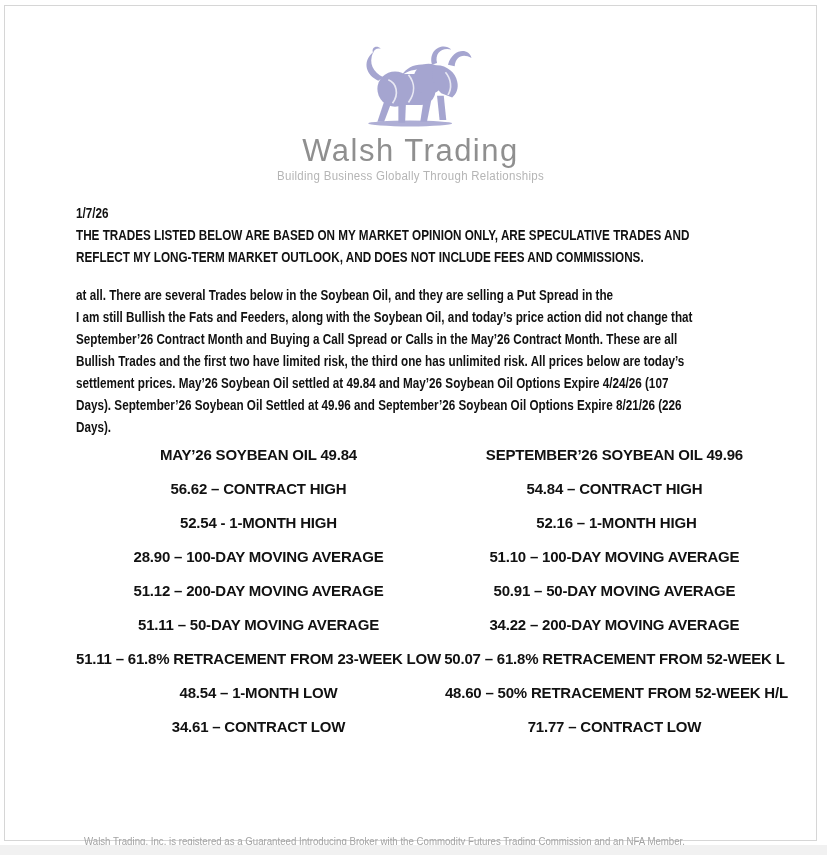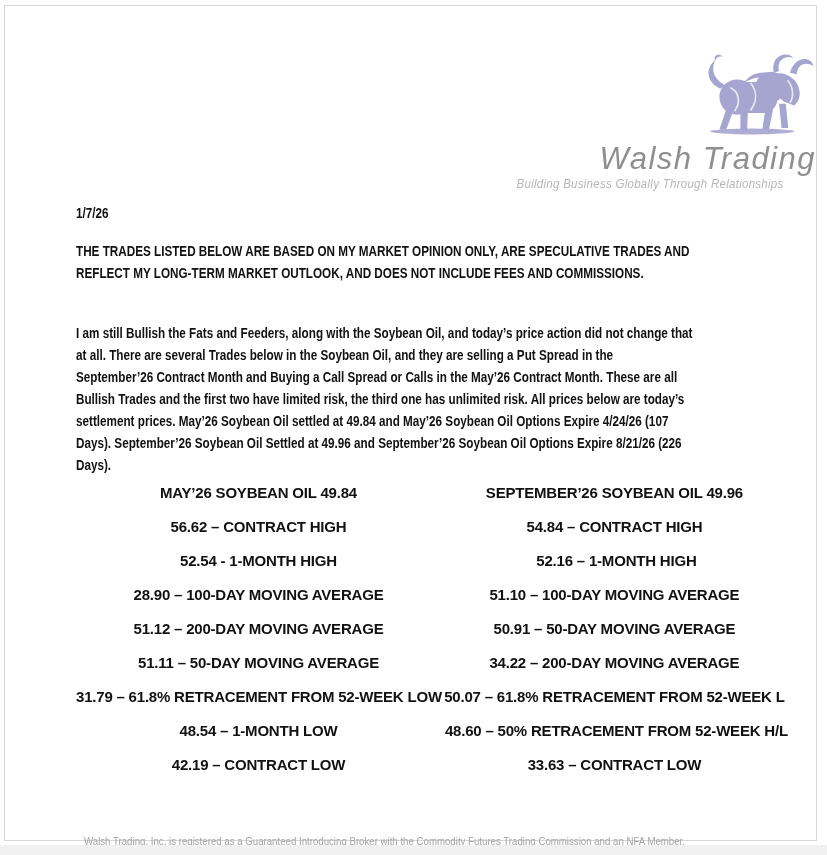--- a/index.html
+++ b/index.html
@@ -11,39 +11,39 @@
   }
   .page{
     position:absolute;left:4px;top:5px;width:813px;height:836px;
     background:#ffffff;border:1px solid #d6d6d6;box-sizing:border-box;
   }
   .below-page{
     position:absolute;left:0;top:845px;width:827px;height:10px;
     background:#f1f1f1;
   }
   
-  .logo{position:absolute;left:0;top:42px;width:100%;text-align:right;font-style:italic;}
+  .logo{position:absolute;left:0;top:34px;width:100%;text-align:center;}
   .logo svg{display:inline-block;color:var(--bull,#a5a5d0);}
   .brand-name{
     font-size:31px;letter-spacing:1.5px;color:var(--brand,#8f8f8f);
     margin-top:2px;line-height:34px;font-weight:400;
   }
   .brand-tagline{
     font-size:12.5px;letter-spacing:.3px;color:var(--tagline,#b5b5b5);
     line-height:17px;transform:scaleX(.92);transform-origin:50% 50%;
   }
   
   .doc{position:absolute;left:71px;top:196px;width:688px;}
   .cline{height:22px;line-height:22px;font-weight:700;font-size:15px;}
   .cond{
     display:inline-block;transform:scaleX(.78);transform-origin:0 50%;
     white-space:pre;
   }
-  .date-row{margin-bottom:16px;}
-  .disclaimer{margin-bottom:38px;}
+  .date-row{}
+  .disclaimer{margin-bottom:16px;}
   .intro{margin-bottom:8px;}
   
   .levels{display:flex;text-align:center;}
   .col-left{width:365px;flex:0 0 365px;}
   .col-right{flex:1;}
   .lvl-row{height:34px;}
   .lvl-text{
     display:inline-block;white-space:pre;font-weight:700;font-size:15px;
     line-height:17px;letter-spacing:-0.2px;
   }
@@ -101,53 +101,53 @@
     <div class="cline date-row">
       <span class="cond">1/7/26</span>
     </div>
 
     <div class="disclaimer">
       <div class="cline"><span class="cond">THE TRADES LISTED BELOW ARE BASED ON MY MARKET OPINION ONLY, ARE SPECULATIVE TRADES AND</span></div>
       <div class="cline"><span class="cond">REFLECT MY LONG-TERM MARKET OUTLOOK, AND DOES NOT INCLUDE FEES AND COMMISSIONS.</span></div>
     </div>
 
     <div class="intro">
+      <div class="cline"><span class="cond">at all. There are several Trades below in the Soybean Oil, and they are selling a Put Spread in the</span></div>
       <div class="cline"><span class="cond">I am still Bullish the Fats and Feeders, along with the Soybean Oil, and today’s price action did not change that</span></div>
-      <div class="cline"><span class="cond">at all. There are several Trades below in the Soybean Oil, and they are selling a Put Spread in the</span></div>
       <div class="cline"><span class="cond">September’26 Contract Month and Buying a Call Spread or Calls in the May’26 Contract Month. These are all</span></div>
       <div class="cline"><span class="cond">Bullish Trades and the first two have limited risk, the third one has unlimited risk. All prices below are today’s</span></div>
       <div class="cline"><span class="cond">settlement prices. May’26 Soybean Oil settled at 49.84 and May’26 Soybean Oil Options Expire 4/24/26 (107</span></div>
       <div class="cline"><span class="cond">Days). September’26 Soybean Oil Settled at 49.96 and September’26 Soybean Oil Options Expire 8/21/26 (226</span></div>
       <div class="cline"><span class="cond">Days).</span></div>
     </div>
 
     <div class="levels">
 
       <div class="col-left">
         <div class="lvl-row"><span class="lvl-text">MAY’26 SOYBEAN OIL 49.84</span></div>
         <div class="lvl-row"><span class="lvl-text">56.62 – CONTRACT HIGH</span></div>
         <div class="lvl-row"><span class="lvl-text">52.54 - 1-MONTH HIGH</span></div>
         <div class="lvl-row"><span class="lvl-text">28.90 – 100-DAY MOVING AVERAGE</span></div>
         <div class="lvl-row"><span class="lvl-text">51.12 – 200-DAY MOVING AVERAGE</span></div>
         <div class="lvl-row"><span class="lvl-text">51.11 – 50-DAY MOVING AVERAGE</span></div>
-        <div class="lvl-row"><span class="lvl-text">31.79 – 61.8% RETRACEMENT FROM 52-WEEK LOW</span></div>
+        <div class="lvl-row"><span class="lvl-text">51.11 – 61.8% RETRACEMENT FROM 23-WEEK LOW</span></div>
         <div class="lvl-row"><span class="lvl-text">48.54 – 1-MONTH LOW</span></div>
-        <div class="lvl-row"><span class="lvl-text">42.19 – CONTRACT LOW</span></div>
+        <div class="lvl-row"><span class="lvl-text">34.61 – CONTRACT LOW</span></div>
       </div>
 
       <div class="col-right">
         <div class="lvl-row"><span class="lvl-text">SEPTEMBER’26 SOYBEAN OIL 49.96</span></div>
         <div class="lvl-row"><span class="lvl-text">54.84 – CONTRACT HIGH</span></div>
         <div class="lvl-row"><span class="lvl-text"> 52.16 – 1-MONTH HIGH</span></div>
         <div class="lvl-row"><span class="lvl-text">51.10 – 100-DAY MOVING AVERAGE</span></div>
         <div class="lvl-row"><span class="lvl-text">50.91 – 50-DAY MOVING AVERAGE</span></div>
         <div class="lvl-row"><span class="lvl-text">34.22 – 200-DAY MOVING AVERAGE</span></div>
         <div class="lvl-row"><span class="lvl-text">50.07 – 61.8% RETRACEMENT FROM 52-WEEK L</span></div>
         <div class="lvl-row"><span class="lvl-text"> 48.60 – 50% RETRACEMENT FROM 52-WEEK H/L</span></div>
-        <div class="lvl-row"><span class="lvl-text">33.63 – CONTRACT LOW</span></div>
+        <div class="lvl-row"><span class="lvl-text">71.77 – CONTRACT LOW</span></div>
       </div>
 
     </div>
   </div>
 
   <div class="footer">
     <span class="cond">Walsh Trading, Inc. is registered as a Guaranteed Introducing Broker with the Commodity Futures Trading Commission and an NFA Member.</span>
   </div>
 
 </div>

